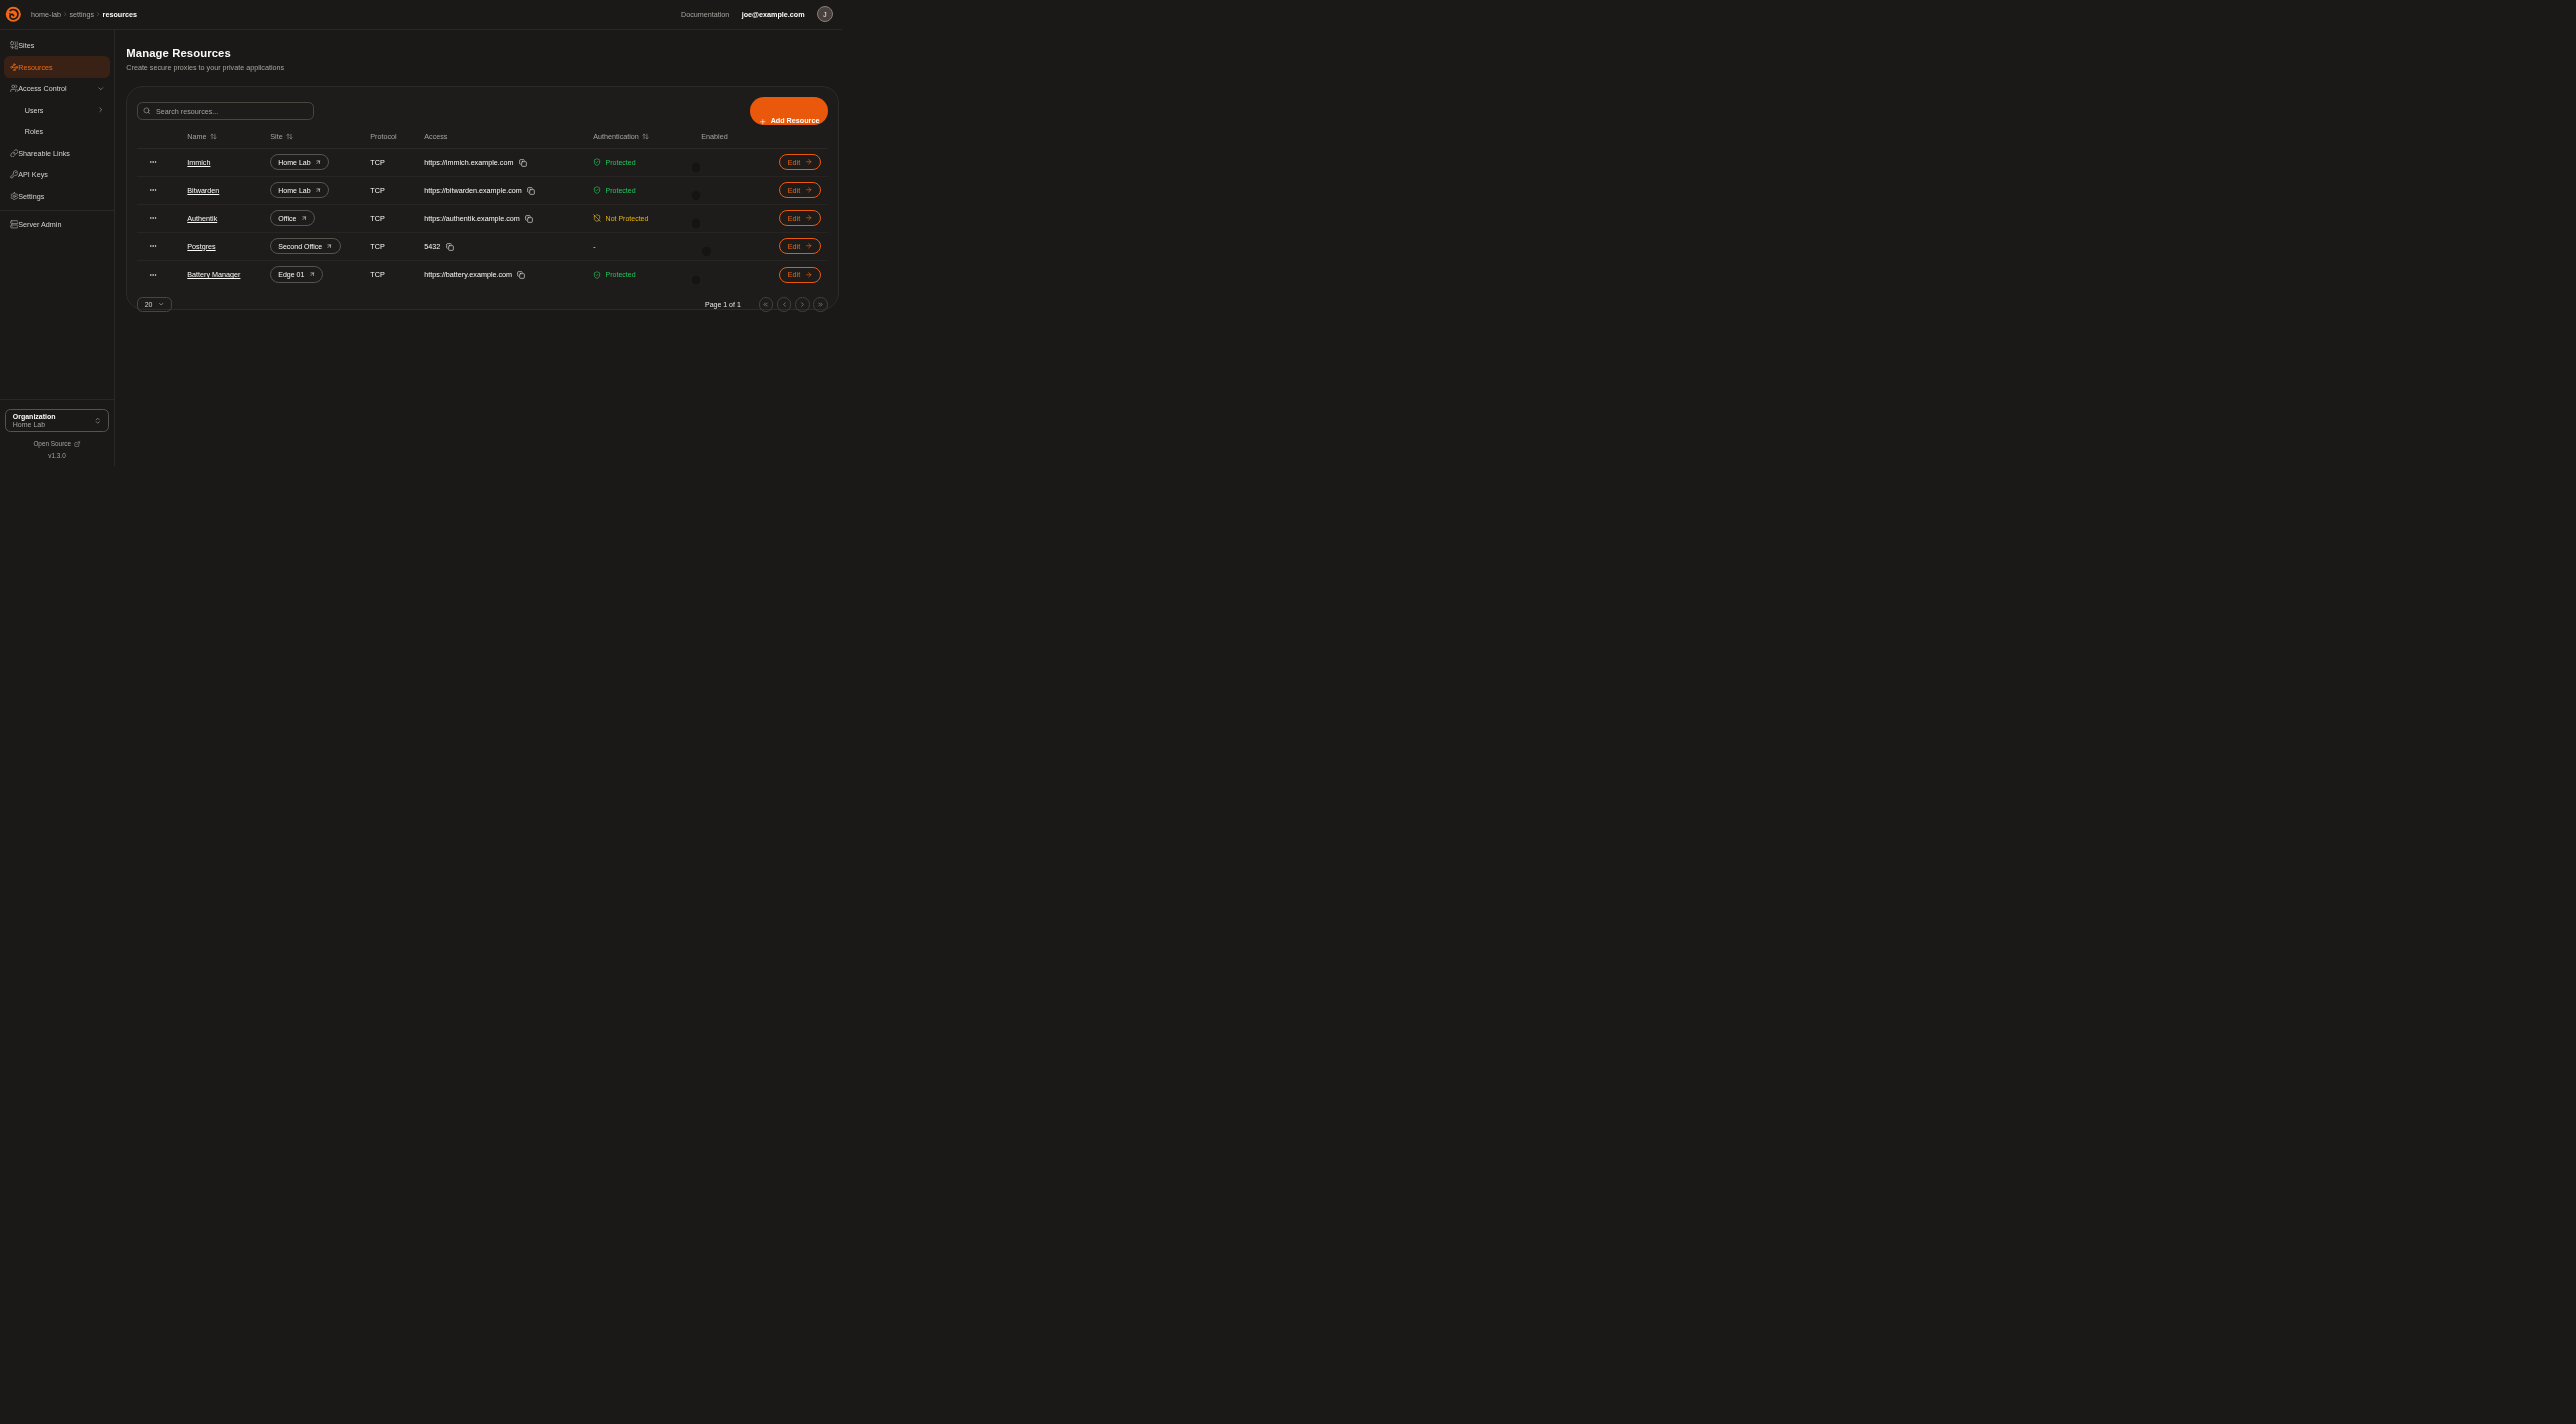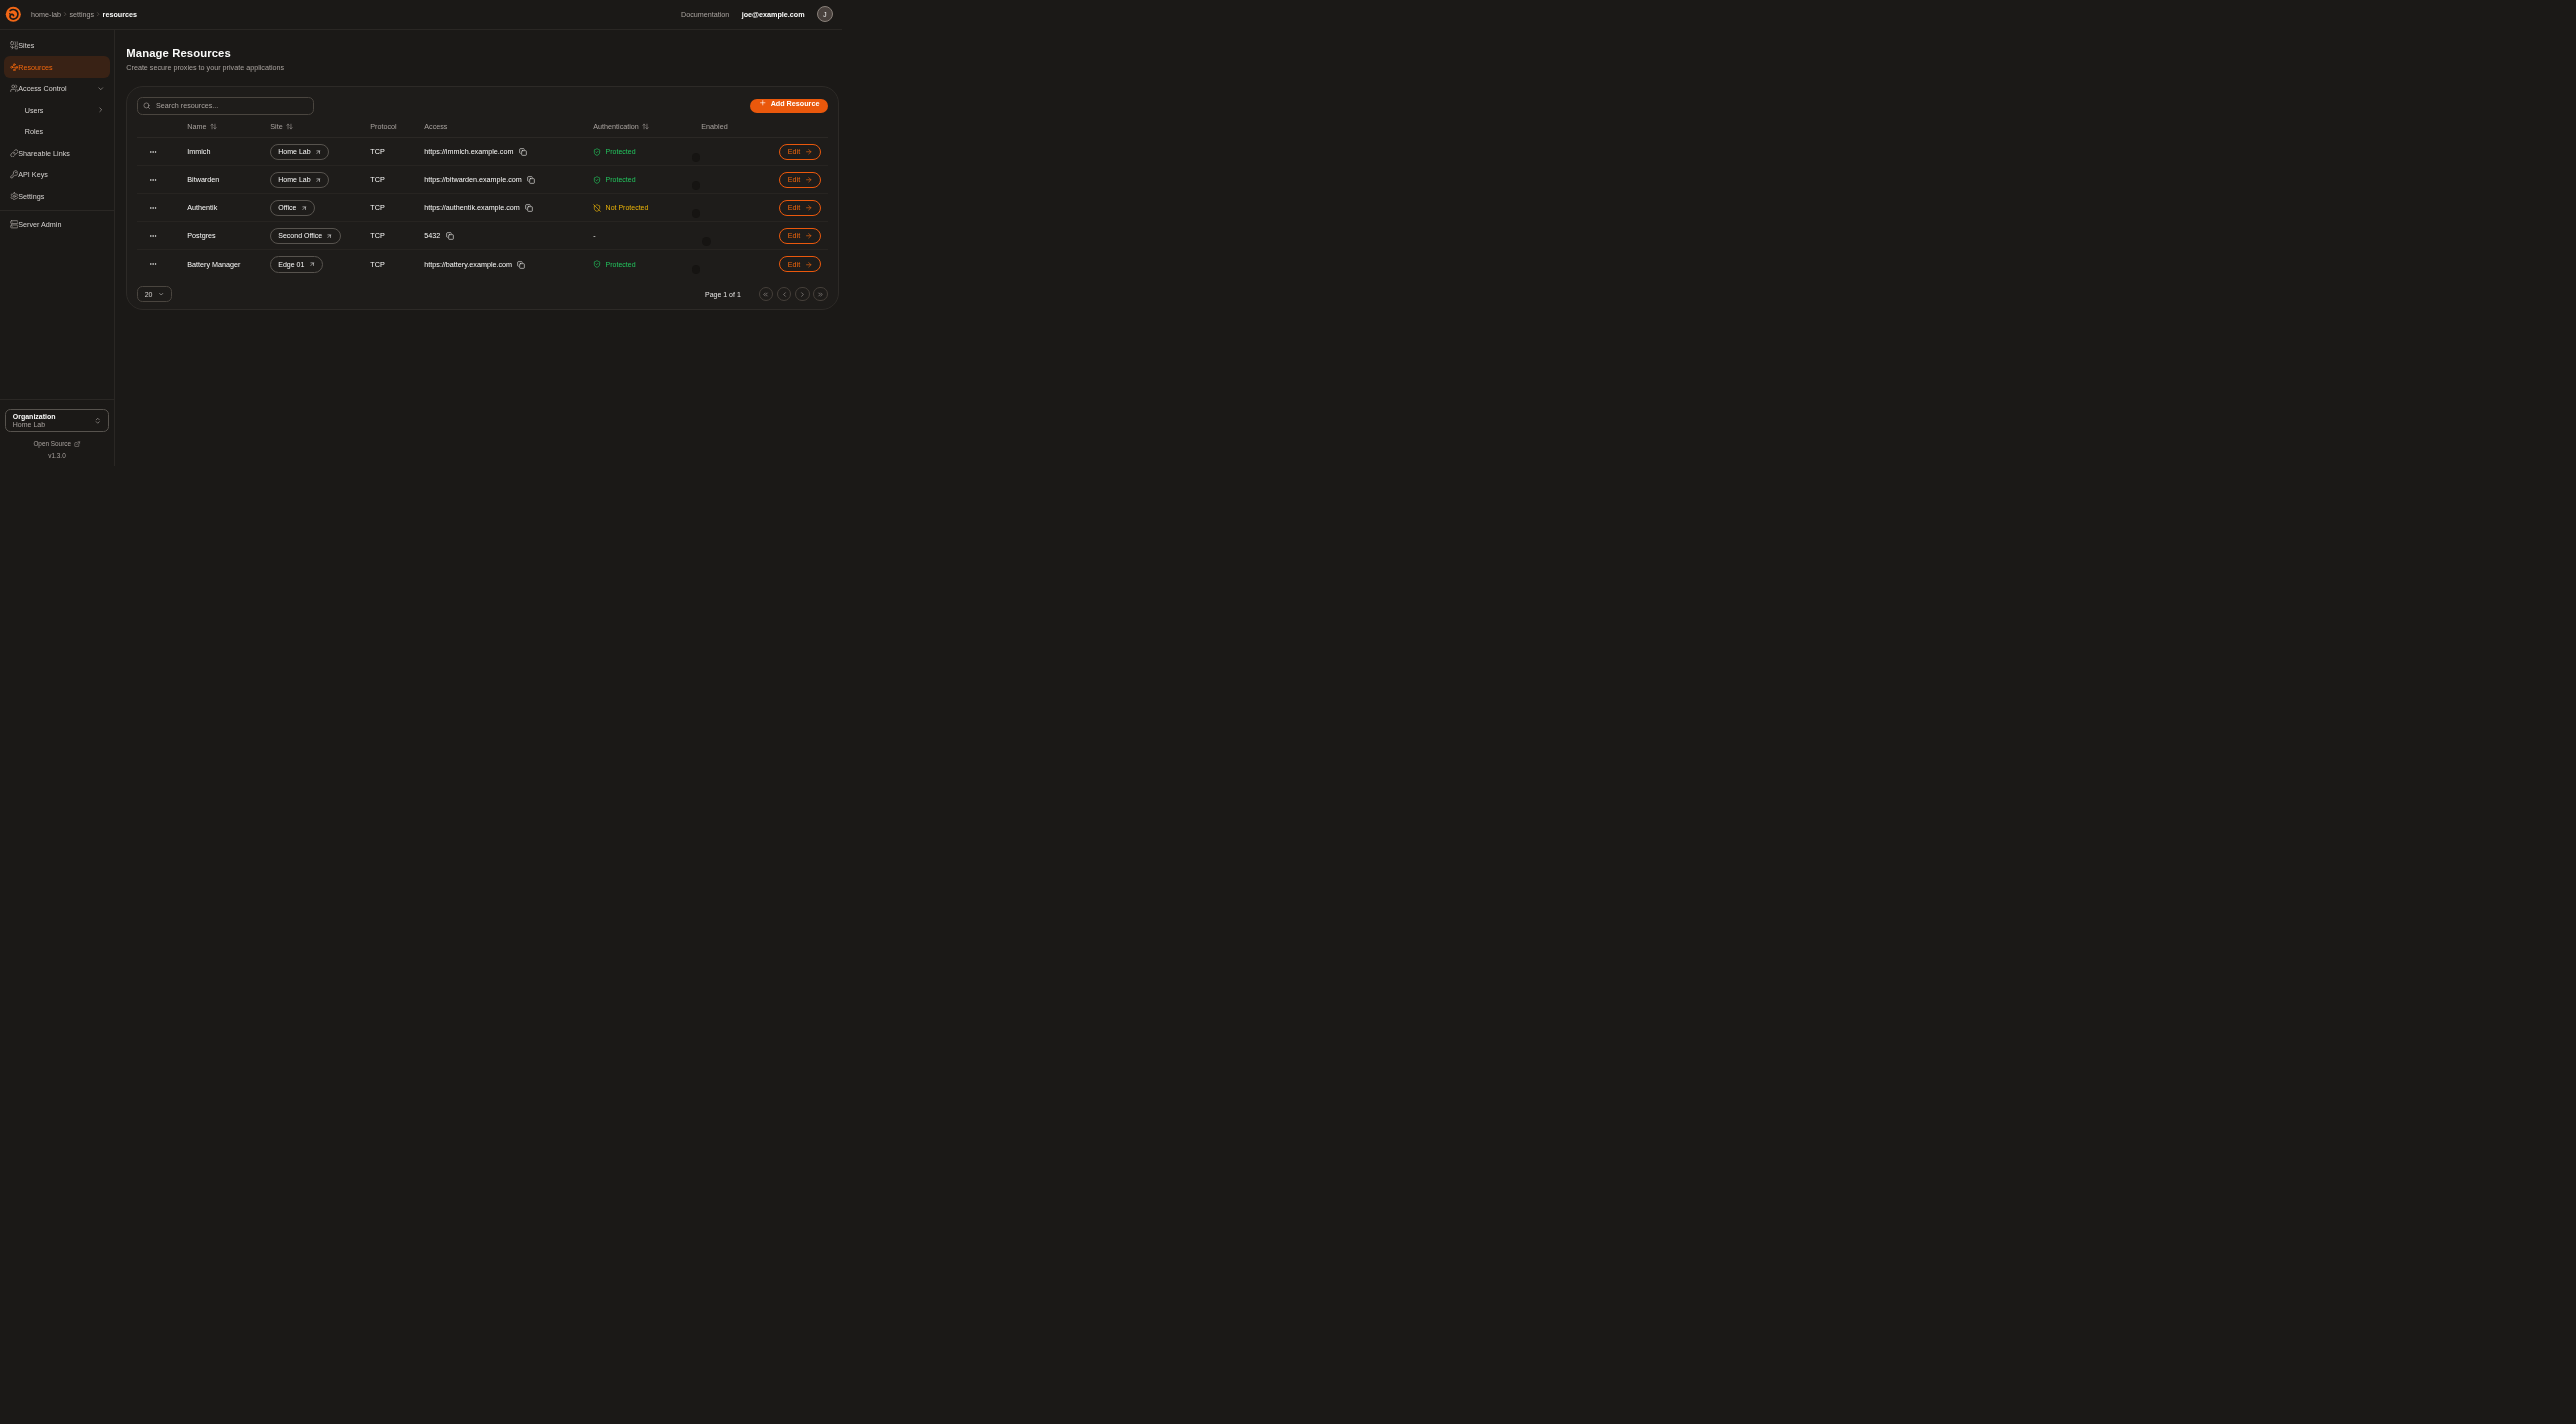--- a/index.html
+++ b/index.html
@@ -54,33 +54,33 @@
   .page-subtitle { color:#a8a29e; }
 
   
   .card { margin-top:14px; height:224px; background:#1e1c1a; border:0.5px solid #2d2a27; border-radius:17px; padding:10px; }
   .toolbar { display:flex; justify-content:space-between; align-items:center; }
   .search-wrap { position:relative; }
   .search-wrap svg { position:absolute; left:5.9px; top:4.8px; color:#a8a29e; }
   .search-input { width:177px; height:17.7px; background:transparent; border:0.5px solid #4a453f; border-radius:5.4px;
                   color:#fafaf9; font-family:inherit; font-size:7.2px; padding:0 6.4px 0 17.7px; outline:none; }
   .search-input::placeholder { color:#a8a29e; }
-  .add-btn { display:inline-flex; align-items:flex-start; gap:4.3px; height:14px; padding:0 8.6px;
+  .add-btn { display:inline-flex; align-items:flex-end; gap:4.3px; height:28px; padding:0 8.6px;
              background:#ea580c; color:#ffffff; border:none; border-radius:5369px;
              font-family:inherit; font-size:7.2px; font-weight:700; cursor:pointer; }
 
   
   .t-head, .t-row { display:grid; grid-template-columns:50px 83px 100px 54px 169px 108px 78px 1fr; align-items:center; }
   .t-head { height:23.6px; color:#a8a29e; border-bottom:0.5px solid #2b2825; }
   .th { display:flex; align-items:center; gap:3.2px; }
   .th.sortable { cursor:pointer; }
   .t-row { height:28px; border-bottom:0.5px solid #272421; }
   .t-row:last-child { border-bottom:none; }
   .menu-btn { background:none; border:none; color:#fafaf9; padding:0 0 0 11.3px; cursor:pointer; display:flex; }
-  .cell-name { color:#fafaf9; }
+  .cell-name { color:#fafaf9;text-decoration:underline; }
   .site-badge { display:inline-flex; align-items:center; gap:4.3px; border:0.5px solid #57534e; border-radius:5369px;
                 padding:0 7px; height:16.6px; background:transparent; color:#fafaf9; font-family:inherit; font-size:7px; cursor:pointer; }
   .cell-access { display:flex; align-items:flex-end; gap:5.4px; }
   .copy-btn { background:none; border:none; color:#e7e5e4; padding:0; cursor:pointer; display:flex; }
   .auth-badge { display:inline-flex; align-items:center; gap:4.3px; font-size:7px; }
   .auth-badge.auth-protected { color:#22c55e; }
   .auth-badge.auth-not-protected { color:#eab308; }
   .auth-badge.auth-none { color:#fafaf9; }
   .toggle { width:20px; height:10.7px; border-radius:5.4px; position:relative; cursor:pointer; }
   .toggle.on { background:#ea580c; }

